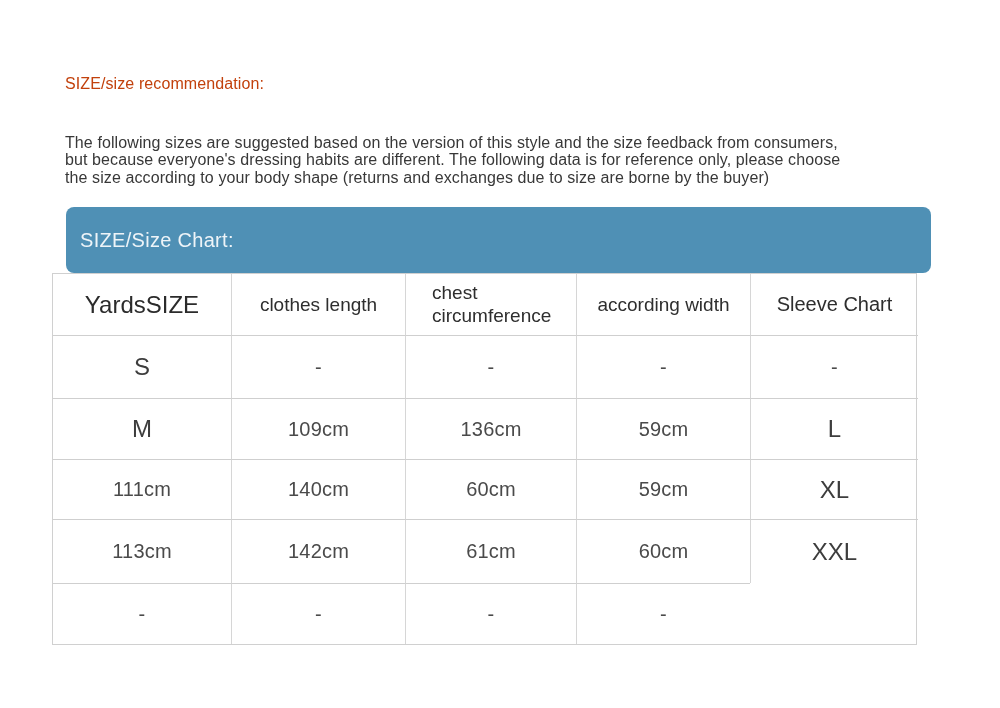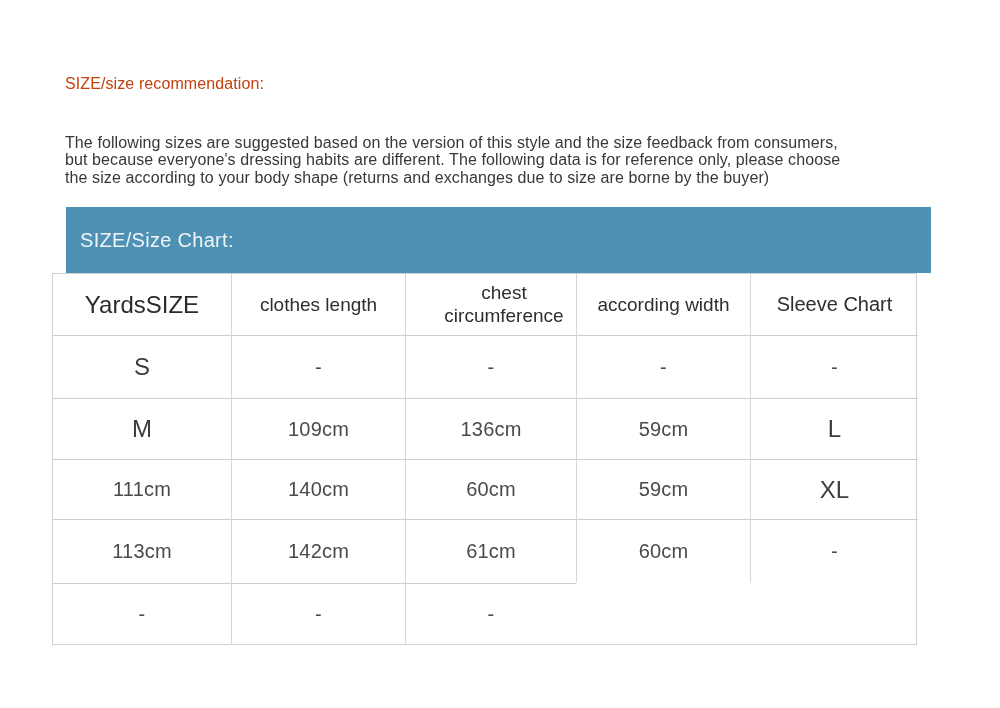--- a/index.html
+++ b/index.html
@@ -14,40 +14,41 @@
   }
   .intro{
     position:absolute;left:65px;top:134px;width:880px;
     font-size:16px;line-height:17.4px;color:#383838;letter-spacing:.1px;
   }
   .intro .line{white-space:nowrap;}
   .banner{
     position:absolute;left:66px;top:207px;width:865px;height:66px;
     background:#4f90b5;display:flex;align-items:center;box-sizing:border-box;
     padding-left:14px;
+    border-radius:8px;
   }
   .banner-title{font-size:20px;color:#eef4f8;letter-spacing:.3px;}
   .size-table{
     position:absolute;left:52px;top:273px;width:865px;box-sizing:border-box;
     display:grid;
     grid-template-columns:178px 174px 171px 174px 168px;
     grid-template-rows:61px 63px 61px 60px 64px 61px;
     border:1px solid #d0d0d0;background:#fff;
   }
   .cell{
     display:flex;align-items:center;justify-content:center;
     border-left:1px solid #d6d6d6;border-top:1px solid #cfcfcf;
     box-sizing:border-box;overflow:hidden;
   }
   .cell:nth-child(5n+1){border-left:none;}
   .cell:nth-child(-n+5){border-top:none;}
   .hdr{font-size:19px;color:#2e2e2e;}
   .hdr-yards{font-size:24px;color:#2b2b2b;}
   .hdr-chest{
-    justify-content:flex-start;text-align:center;
+    justify-content:flex-start;text-align:left;
     padding-left:26px;line-height:1.18;
   }
   .hdr-sleeve{font-size:20px;}
   .size-cell{font-size:24px;color:#3d3d3d;}
   .value-cell{font-size:20px;color:#4a4a4a;letter-spacing:.2px;}
 </style>
 </head>
 <body>
 
 <div class="heading">SIZE/size recommendation:</div>
@@ -86,17 +87,18 @@
   <div class="cell value-cell">140cm</div>
   <div class="cell value-cell">60cm</div>
   <div class="cell value-cell">59cm</div>
 
   <div class="cell size-cell">XL</div>
   <div class="cell value-cell">113cm</div>
   <div class="cell value-cell">142cm</div>
   <div class="cell value-cell">61cm</div>
   <div class="cell value-cell">60cm</div>
 
+  <div class="cell size-cell">XXL</div>
   <div class="cell value-cell">-</div>
   <div class="cell value-cell">-</div>
   <div class="cell value-cell">-</div>
   <div class="cell value-cell">-</div>
 </div>
 
 </body></html>

